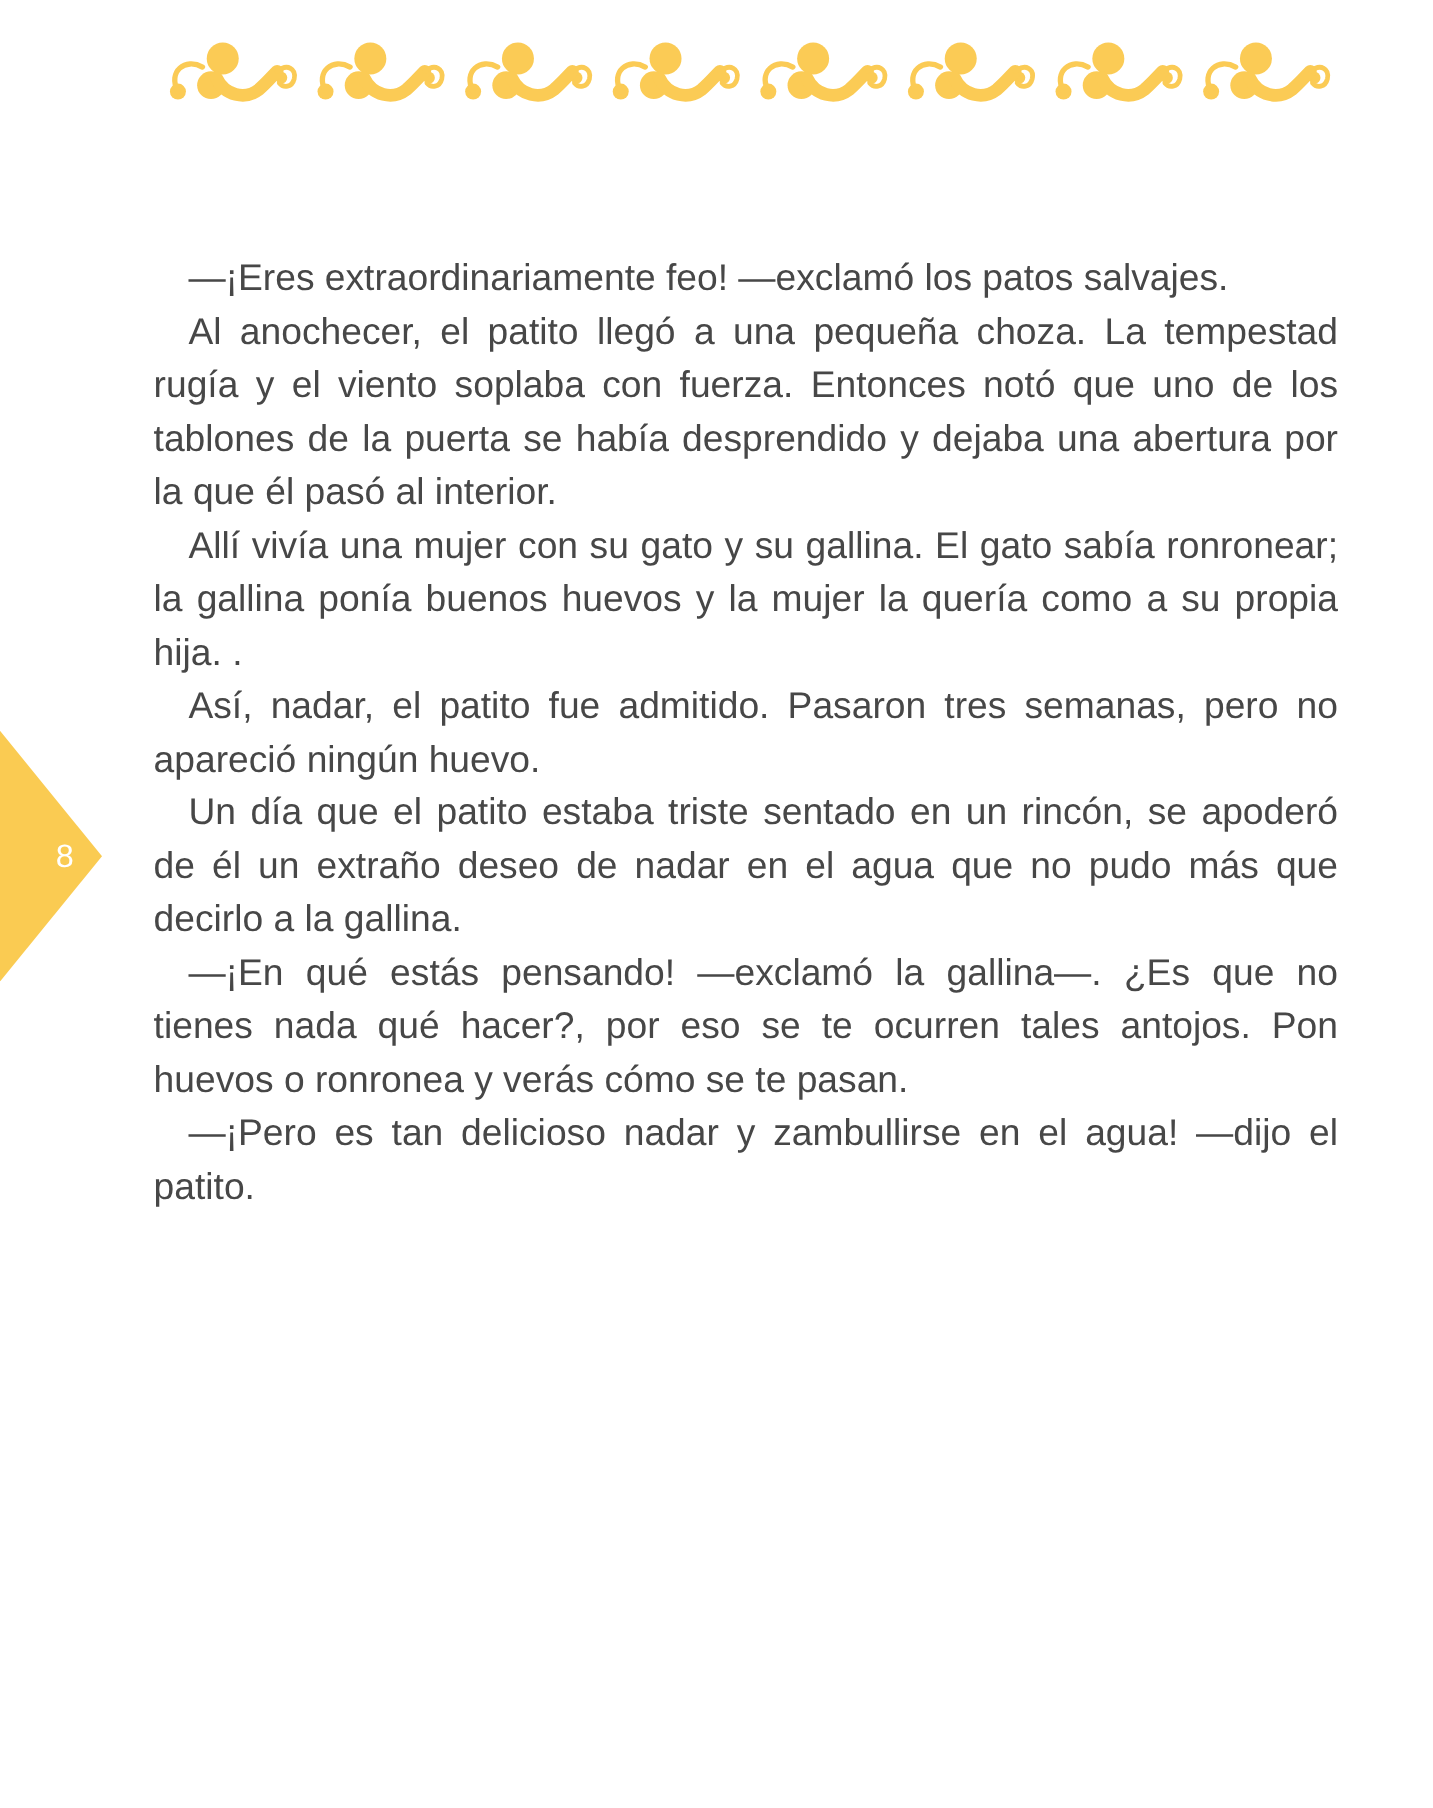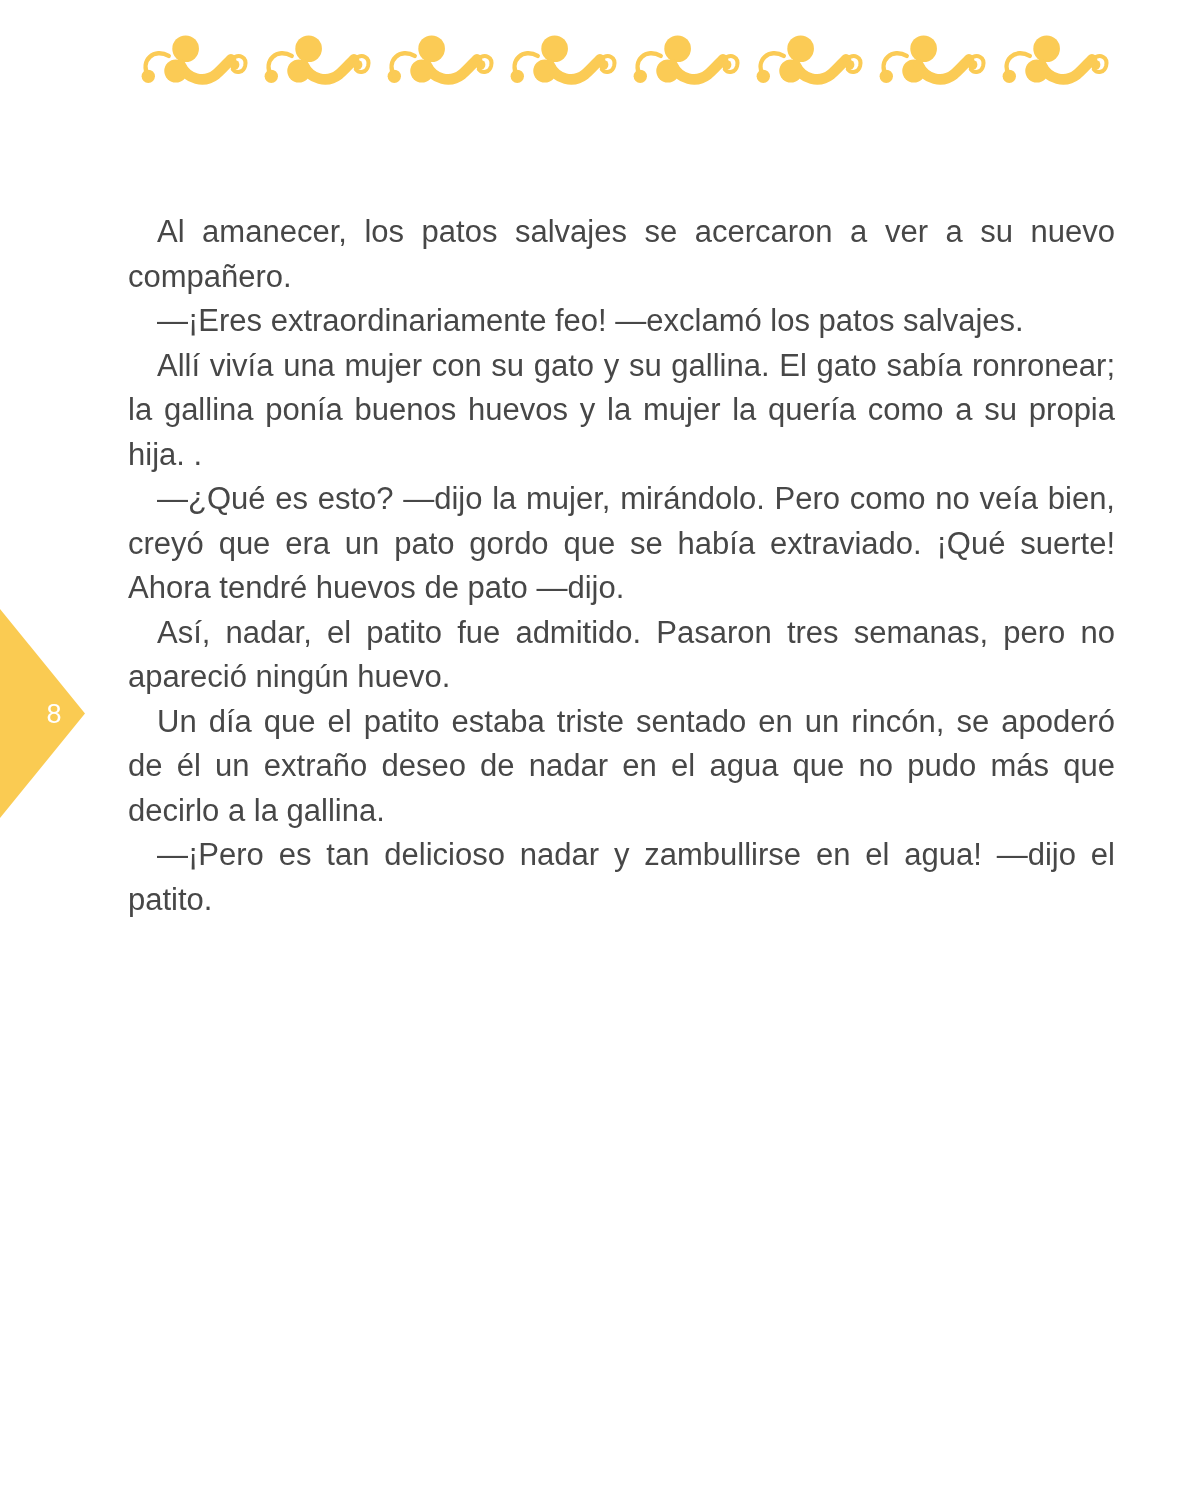--- a/index.html
+++ b/index.html
@@ -175,22 +175,22 @@
         <path d="M102,32 C112,24 120,30 118,39 C116,47 108,48 104,43" stroke-width="4.5"></path>
       </g>
     </svg>
     </div>
 
   <div class="page-tab">
     <span class="num">8</span>
   </div>
 
   <div class="story">
-      <p>Al amanecer, los patos salvajes se acercaron a ver a su nuevo compañero.</p>
       <p>—¡Eres extraordinariamente feo! —exclamó los patos salvajes.</p>
+      <p>Al anochecer, el patito llegó a una pequeña choza. La tempestad rugía y el viento soplaba con fuerza. Entonces notó que uno de los tablones de la puerta se había desprendido y dejaba una abertura por la que él pasó al interior.</p>
       <p>Allí vivía una mujer con su gato y su gallina. El gato sabía ronronear; la gallina ponía buenos huevos y la mujer la quería como a su propia hija. .</p>
-      <p>—¿Qué es esto? —dijo la mujer, mirándolo. Pero como no veía bien, creyó que era un pato gordo que se había extraviado. ¡Qué suerte! Ahora tendré huevos de pato —dijo.</p>
       <p>Así, nadar, el patito fue admitido. Pasaron tres semanas, pero no apareció ningún huevo.</p>
       <p>Un día que el patito estaba triste sentado en un rincón, se apoderó de él un extraño deseo de nadar en el agua que no pudo más que decirlo a la gallina.</p>
+      <p>—¡En qué estás pensando! —exclamó la gallina—. ¿Es que no tienes nada qué hacer?, por eso se te ocurren tales antojos. Pon huevos o ronronea y verás cómo se te pasan.</p>
       <p>—¡Pero es tan delicioso nadar y zambullirse en el agua! —dijo el patito.</p>
     </div>
 
 </div>
 
 </body></html>

